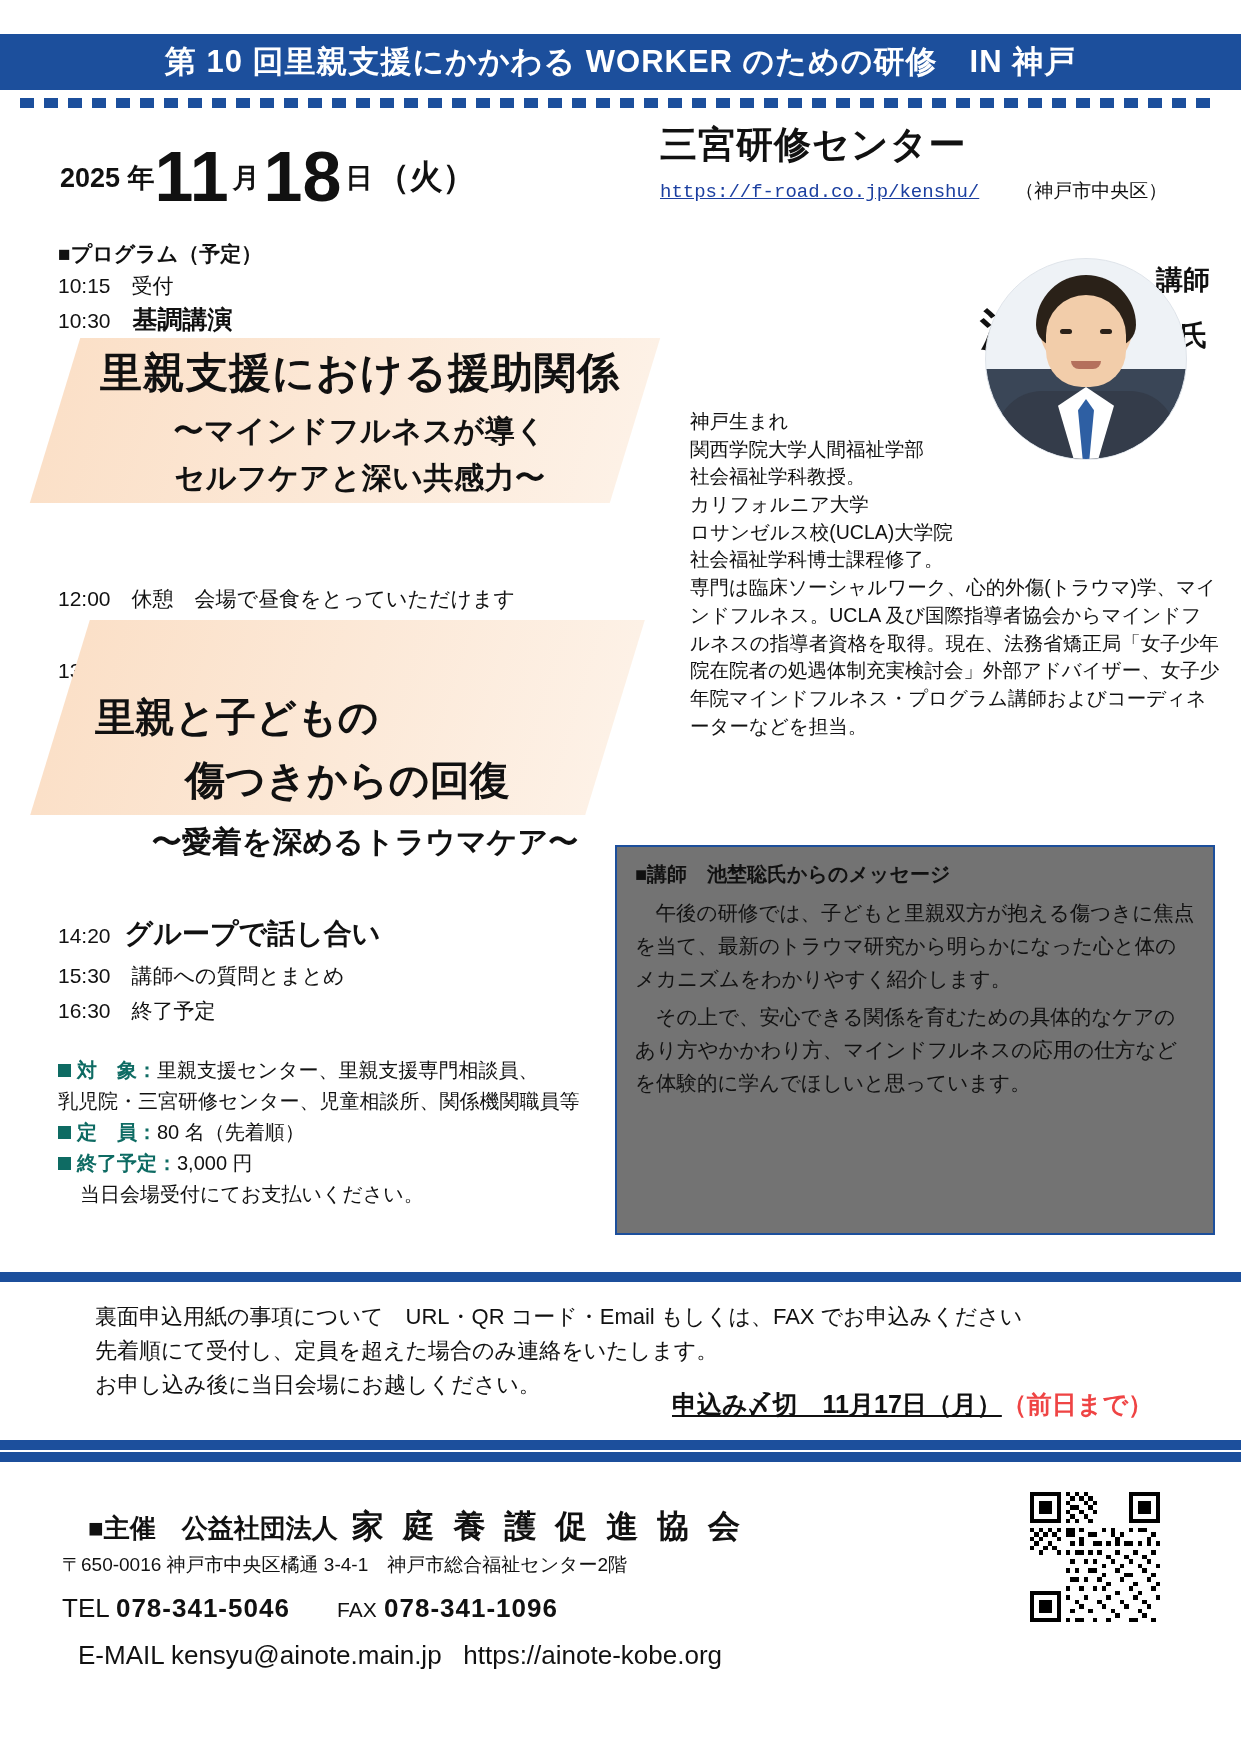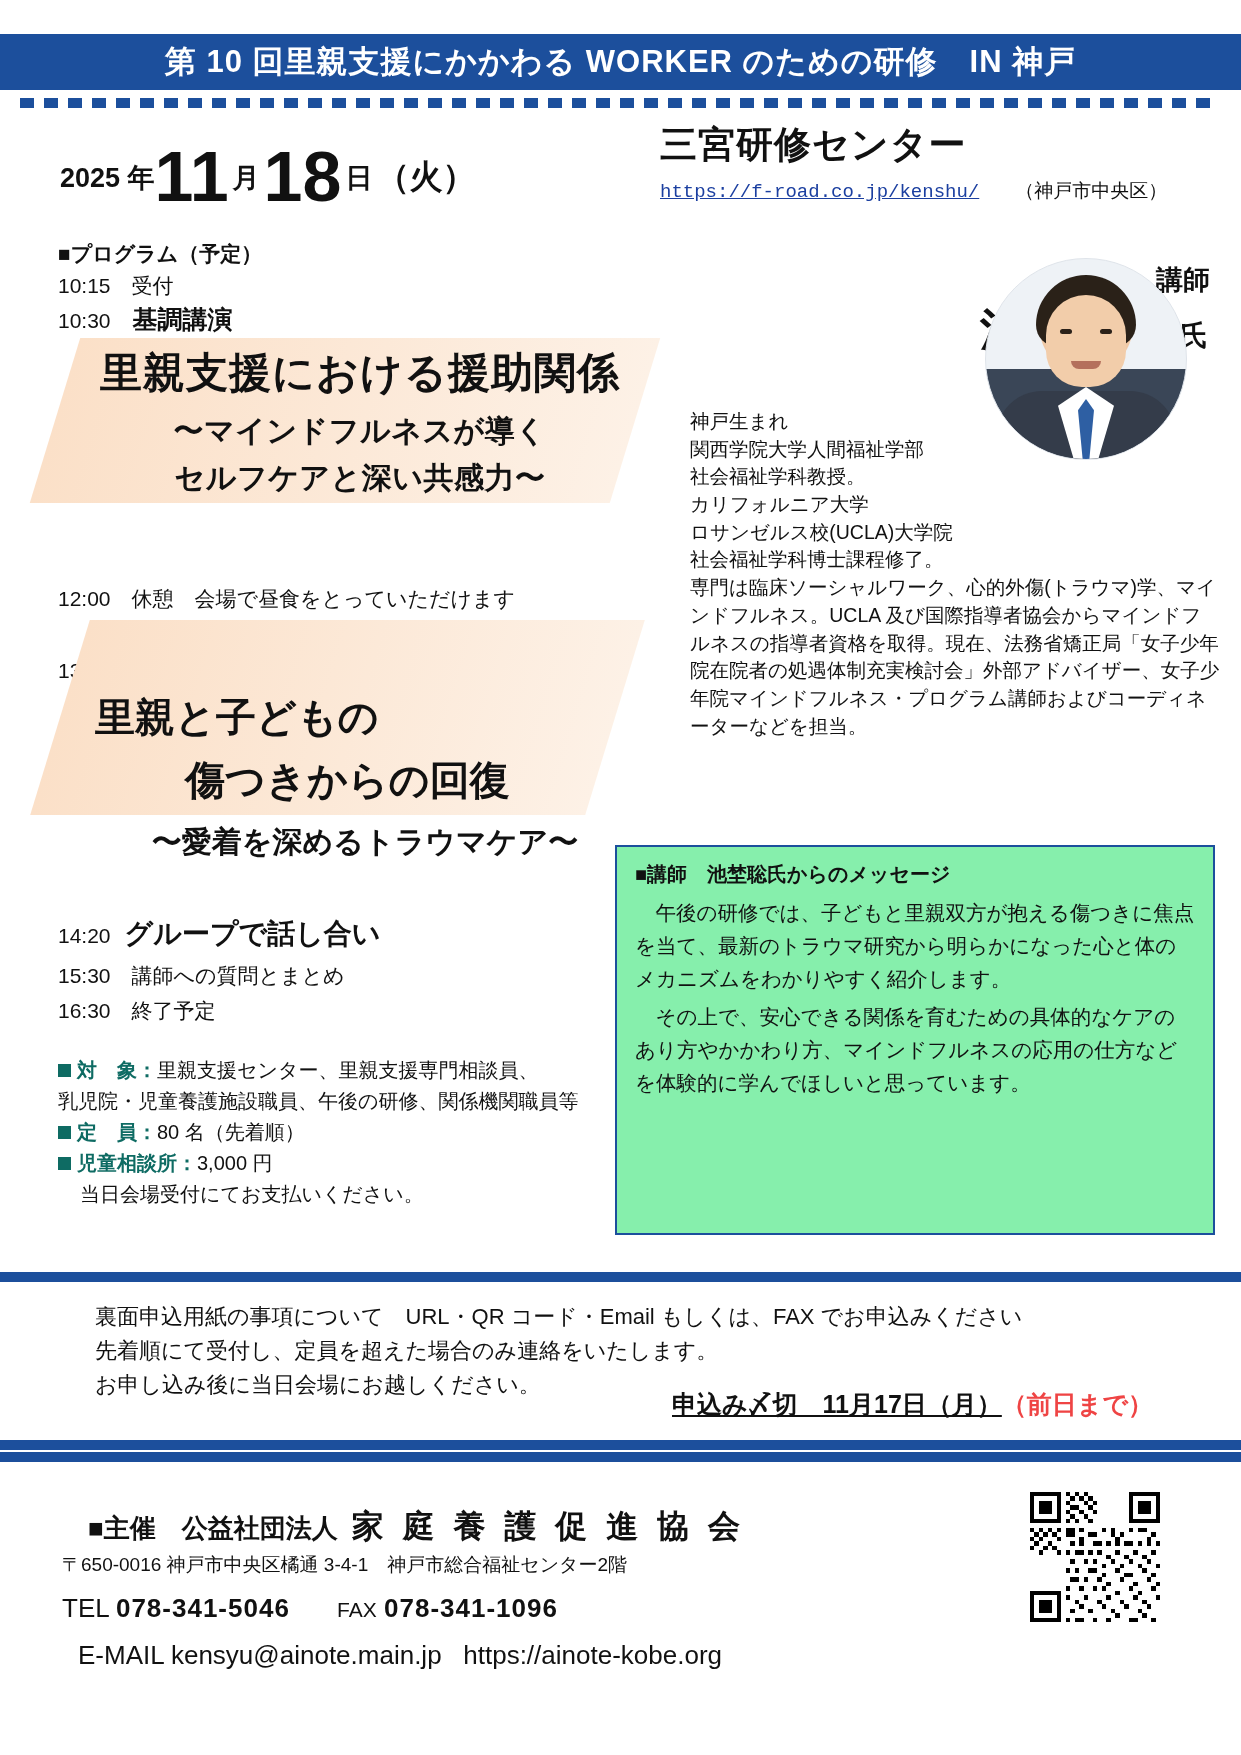--- a/index.html
+++ b/index.html
@@ -103,21 +103,21 @@
   .portrait .tie{position:absolute;left:92px;top:140px;width:16px;height:62px;background:#2e5fa3;clip-path:polygon(50% 0,100% 18%,70% 100%,30% 100%,0 18%);}
 
   .lect-bio{
     position:absolute;left:690px;top:408px;width:530px;font-size:19.5px;line-height:1.42;
   }
   .lect-bio .short{width:300px;}
 
   
   .msg-box{
     position:absolute;left:615px;top:845px;width:600px;height:390px;
-    border:2px solid #1c4f9c;background:#86efac;
+    border:2px solid #1c4f9c;background:#737373;
     padding:14px 18px;box-sizing:border-box;
   }
   .msg-box .mhead{font-size:20px;font-weight:bold;margin-bottom:8px;}
   .msg-box p{margin:0 0 4px 0;font-size:20.5px;line-height:1.62;text-indent:1em;}
 
   
   .bar{position:absolute;left:0;width:1241px;height:10px;background:#1c4f9c;}
   .bar1{top:1272px;}
   .bar2{top:1440px;}
   .bar3{top:1452px;}
@@ -195,27 +195,27 @@
   <span>14:20</span><span class="lbl">グループで話し合い</span>
 </div>
 <div class="t1530">15:30　講師への質問とまとめ</div>
 <div class="t1630">16:30　終了予定</div>
 
 <div class="info-block">
   <div>
     <span class="sq"></span><span class="key">対　象：</span><span>里親支援センター、里親支援専門相談員、</span>
   </div>
   <div>
-    <span>乳児院・児童養護施設職員、午後の研修、関係機関職員等</span>
+    <span>乳児院・三宮研修センター、児童相談所、関係機関職員等</span>
   </div>
   <div>
     <span class="sq"></span><span class="key">定　員：</span><span>80 名（先着順）</span>
   </div>
   <div>
-    <span class="sq"></span><span class="key">児童相談所：</span><span>3,000 円</span>
+    <span class="sq"></span><span class="key">終了予定：</span><span>3,000 円</span>
   </div>
   <div class="note">当日会場受付にてお支払いください。</div>
 </div>
 
 <div class="lect-zone">
   <div class="lect-label">講師</div>
   <div class="lect-name">
     <span>池埜　聡</span><span class="shi">氏</span>
   </div>
 </div>

